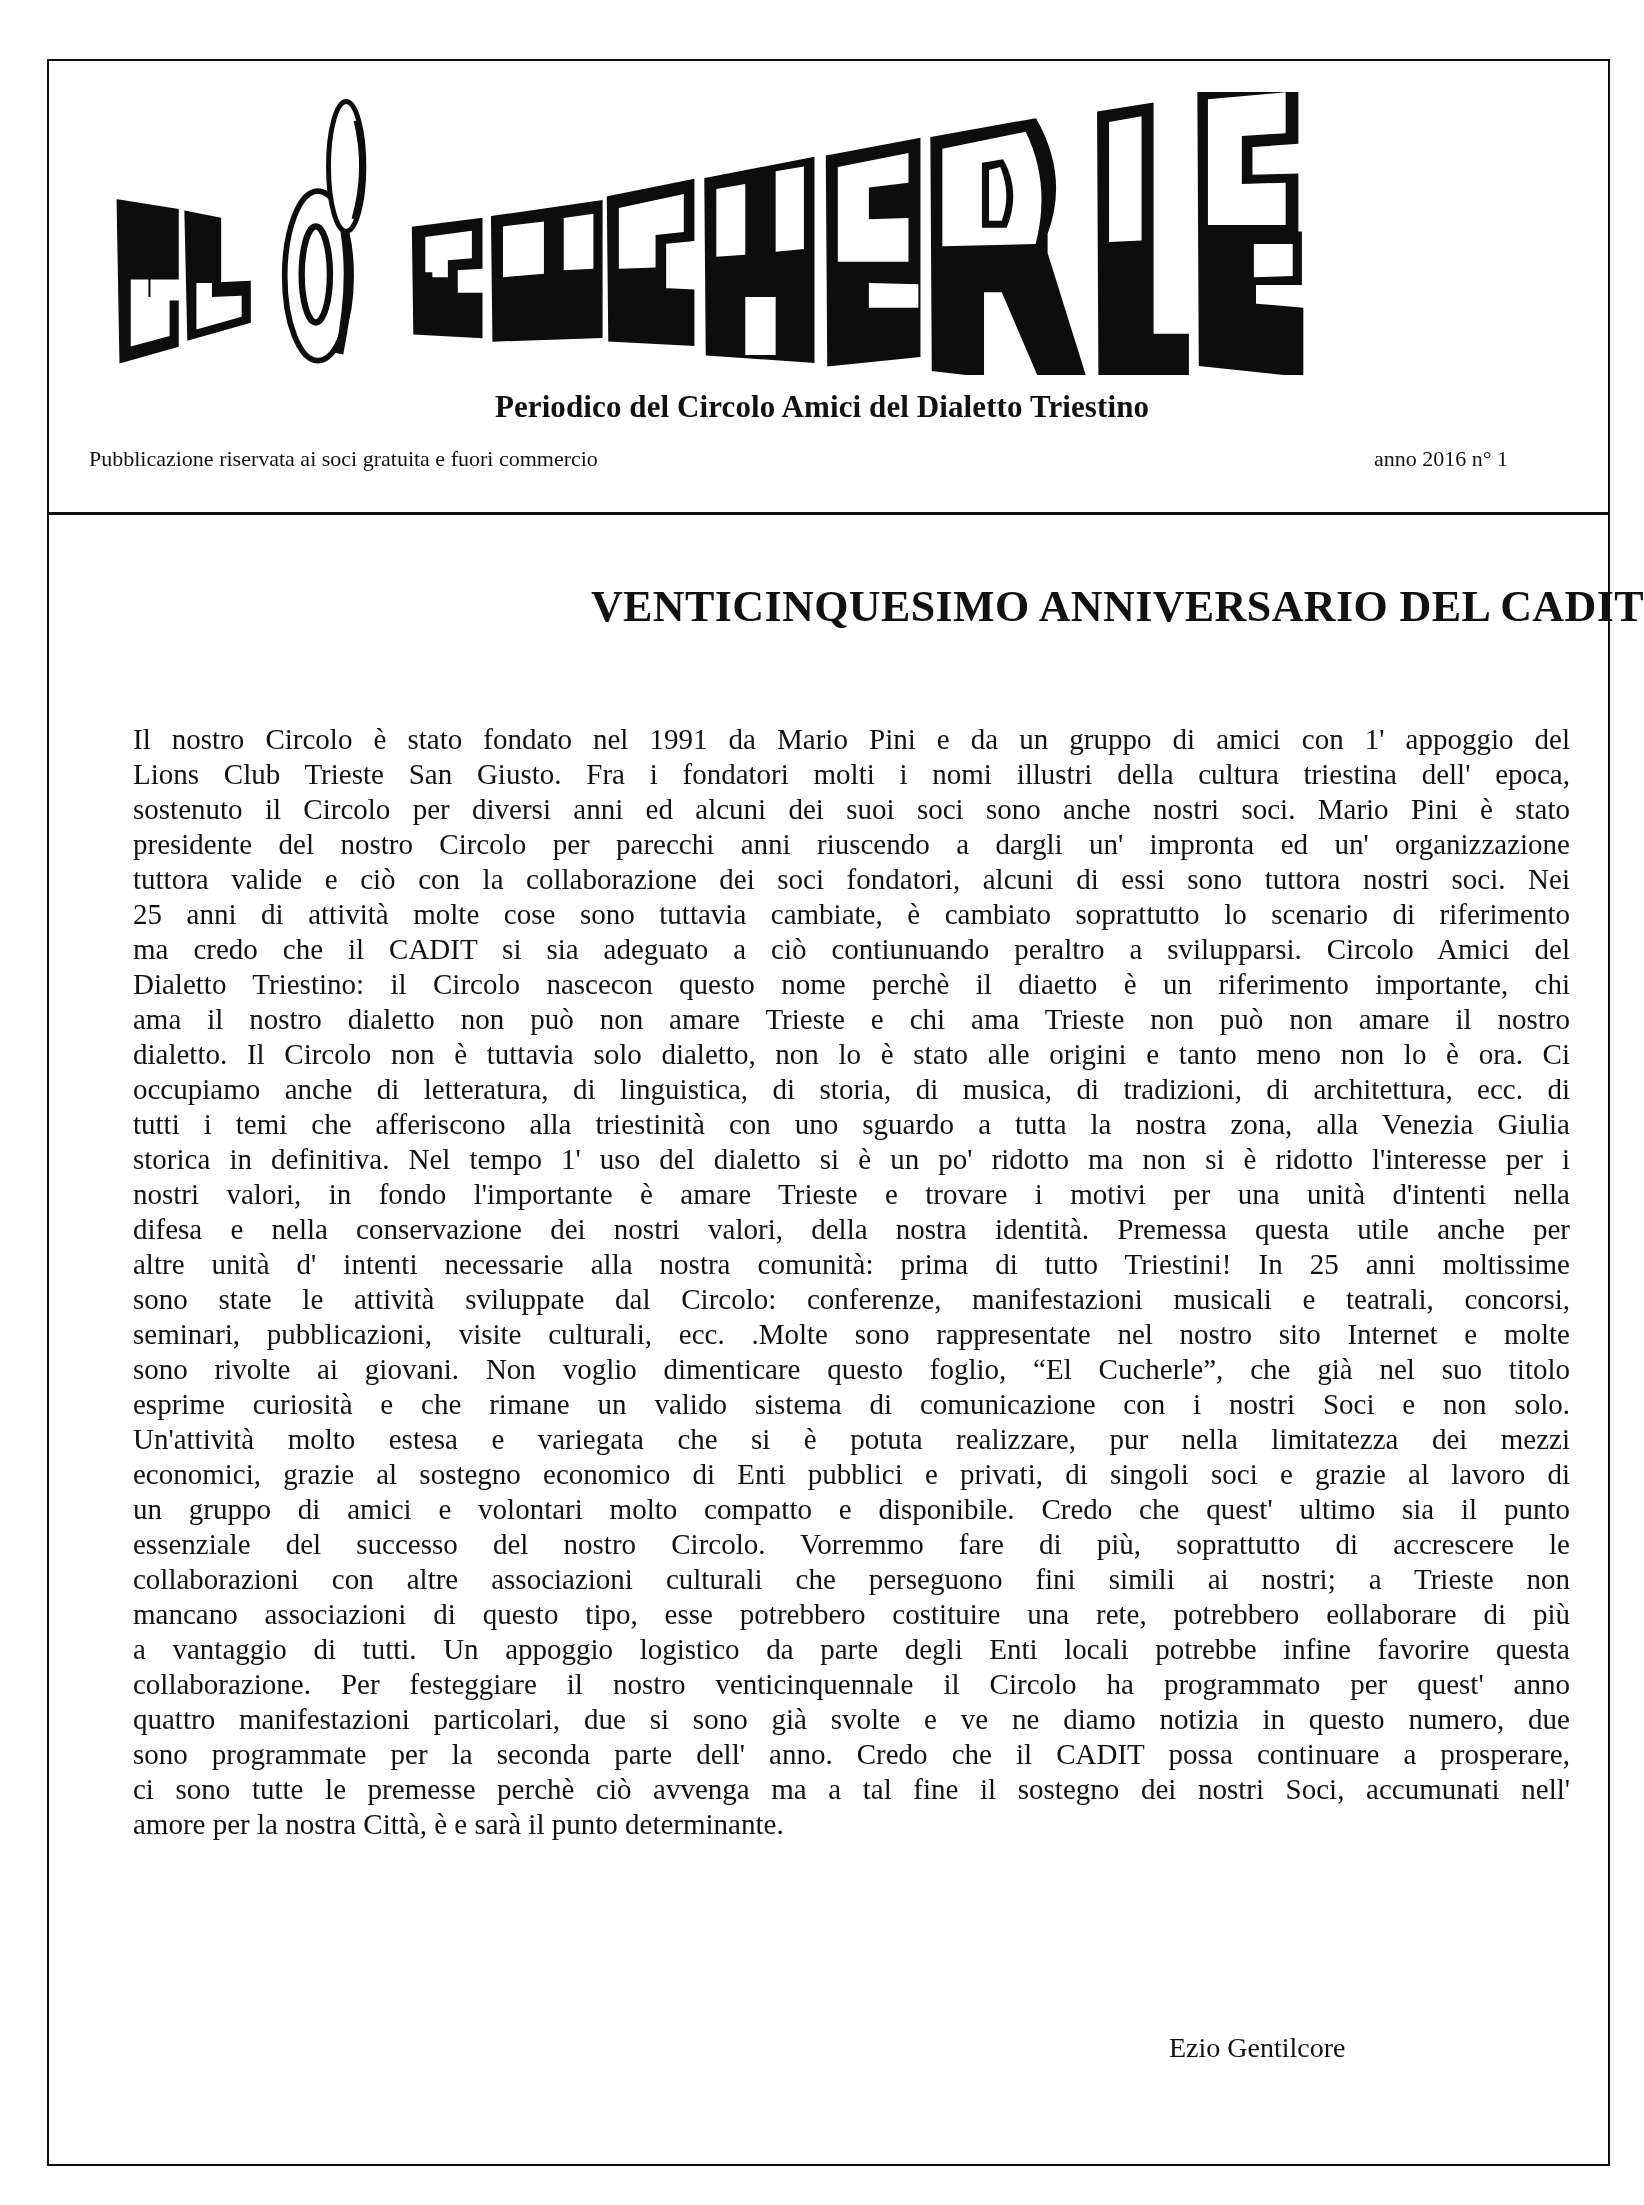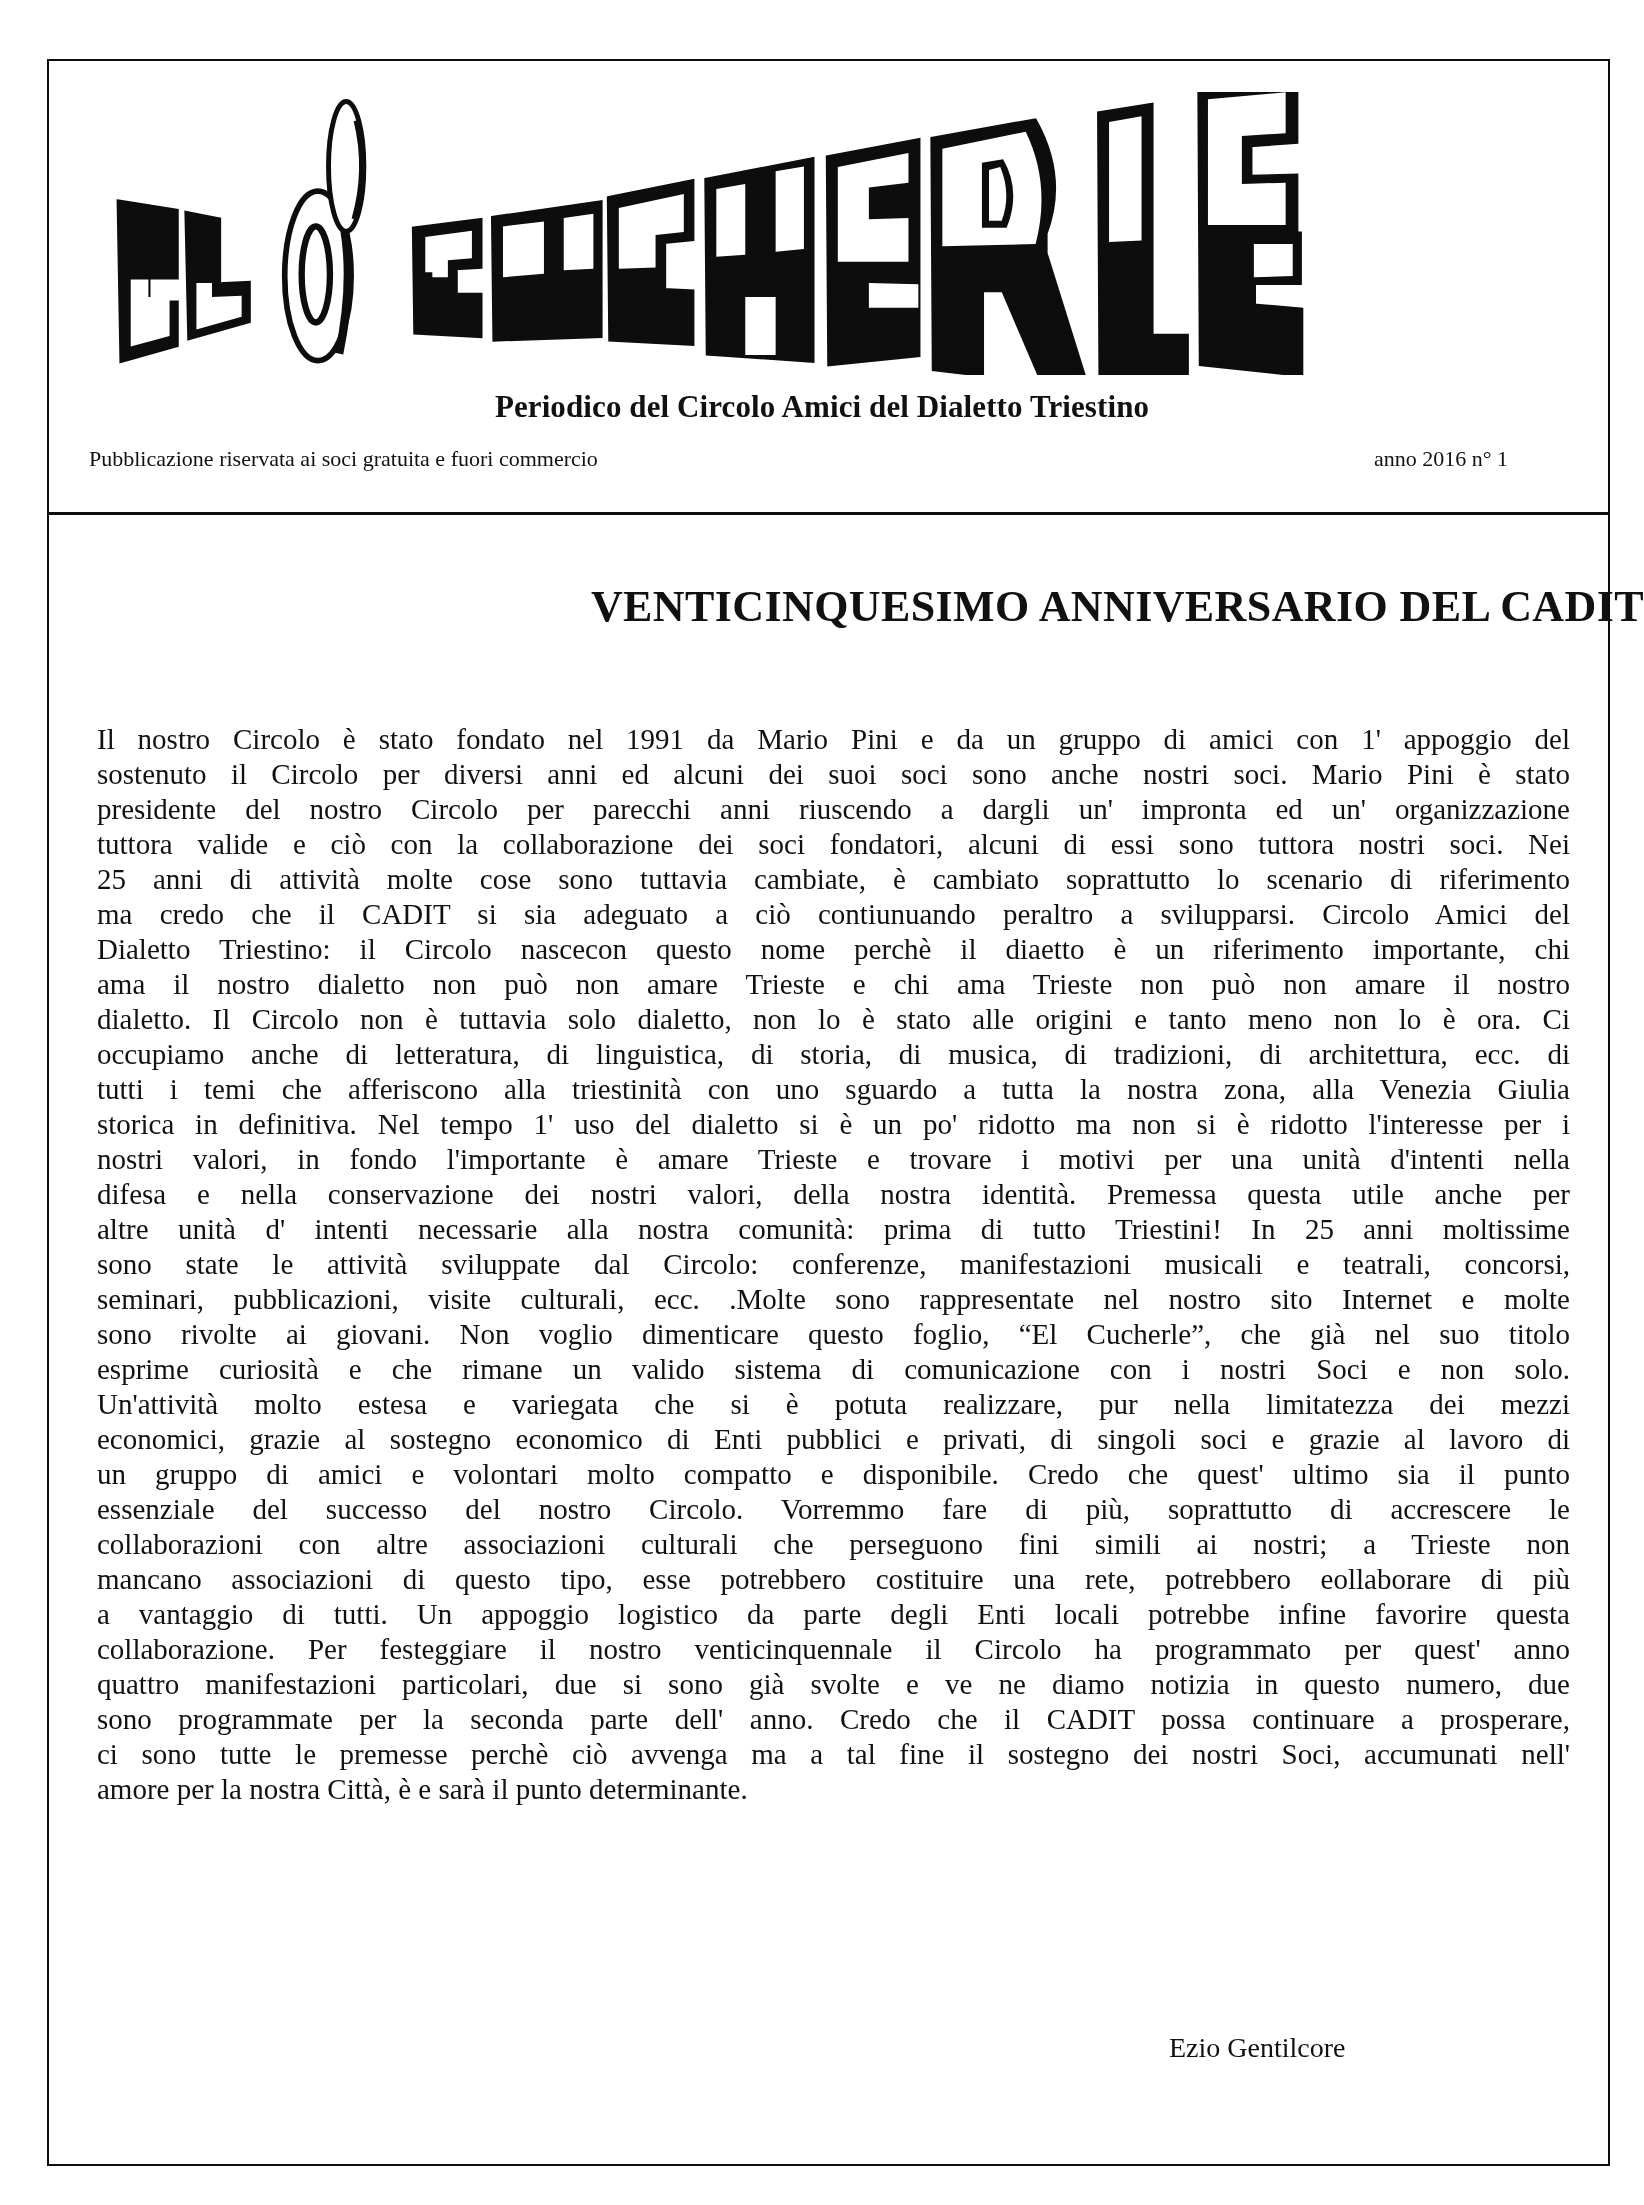--- a/index.html
+++ b/index.html
@@ -79,20 +79,21 @@
     }
     .body-line {
       display: block;
       font-size: 29px;
       line-height: 35px;
       height: 35px;
       text-align: justify;
       text-align-last: justify;
       white-space: nowrap;
       overflow: visible;
+      margin-left: 36px;
     }
     .body-line.last {
       text-align-last: left;
     }
     .signature {
       position: absolute;
       left: 1169px;
       top: 2024px;
       font-size: 28px;
       margin-top: 8px;
@@ -180,20 +181,21 @@
 <div class="subtitle">Periodico del Circolo Amici del Dialetto Triestino</div>
 <div class="publication-note">Pubblicazione riservata ai soci gratuita e fuori commercio</div>
 <div class="issue-number">anno 2016 n° 1</div>
 
 <div class="header-divider"></div>
 
 <h1 class="article-title" style="margin:0;">VENTICINQUESIMO ANNIVERSARIO DEL CADIT</h1>
 
 <div class="article-body">
   <span class="body-line">Il nostro Circolo è stato fondato nel 1991 da Mario Pini e da un gruppo di amici con 1' appoggio del</span>
+  <span class="body-line">Lions Club Trieste San Giusto. Fra i fondatori molti i nomi illustri della cultura triestina dell' epoca,</span>
   <span class="body-line">sostenuto il Circolo per diversi anni ed alcuni dei suoi soci sono anche nostri soci. Mario Pini è stato</span>
   <span class="body-line">presidente del nostro Circolo per parecchi anni riuscendo a dargli un' impronta ed un' organizzazione</span>
   <span class="body-line">tuttora valide e ciò con la collaborazione dei soci fondatori, alcuni di essi sono tuttora nostri soci. Nei</span>
   <span class="body-line">25 anni di attività molte cose sono tuttavia cambiate, è cambiato soprattutto lo scenario di riferimento</span>
   <span class="body-line">ma credo che il CADIT si sia adeguato a ciò contiunuando peraltro a svilupparsi. Circolo Amici del</span>
   <span class="body-line">Dialetto Triestino: il Circolo nascecon questo nome perchè il diaetto è un riferimento importante, chi</span>
   <span class="body-line">ama il nostro dialetto non può non amare Trieste e chi ama Trieste non può non amare il nostro</span>
   <span class="body-line">dialetto. Il Circolo non è tuttavia solo dialetto, non lo è stato alle origini e tanto meno non lo è ora. Ci</span>
   <span class="body-line">occupiamo anche di letteratura, di linguistica, di storia, di musica, di tradizioni, di architettura, ecc. di</span>
   <span class="body-line">tutti i temi che afferiscono alla triestinità con uno sguardo a tutta la nostra zona, alla Venezia Giulia</span>

